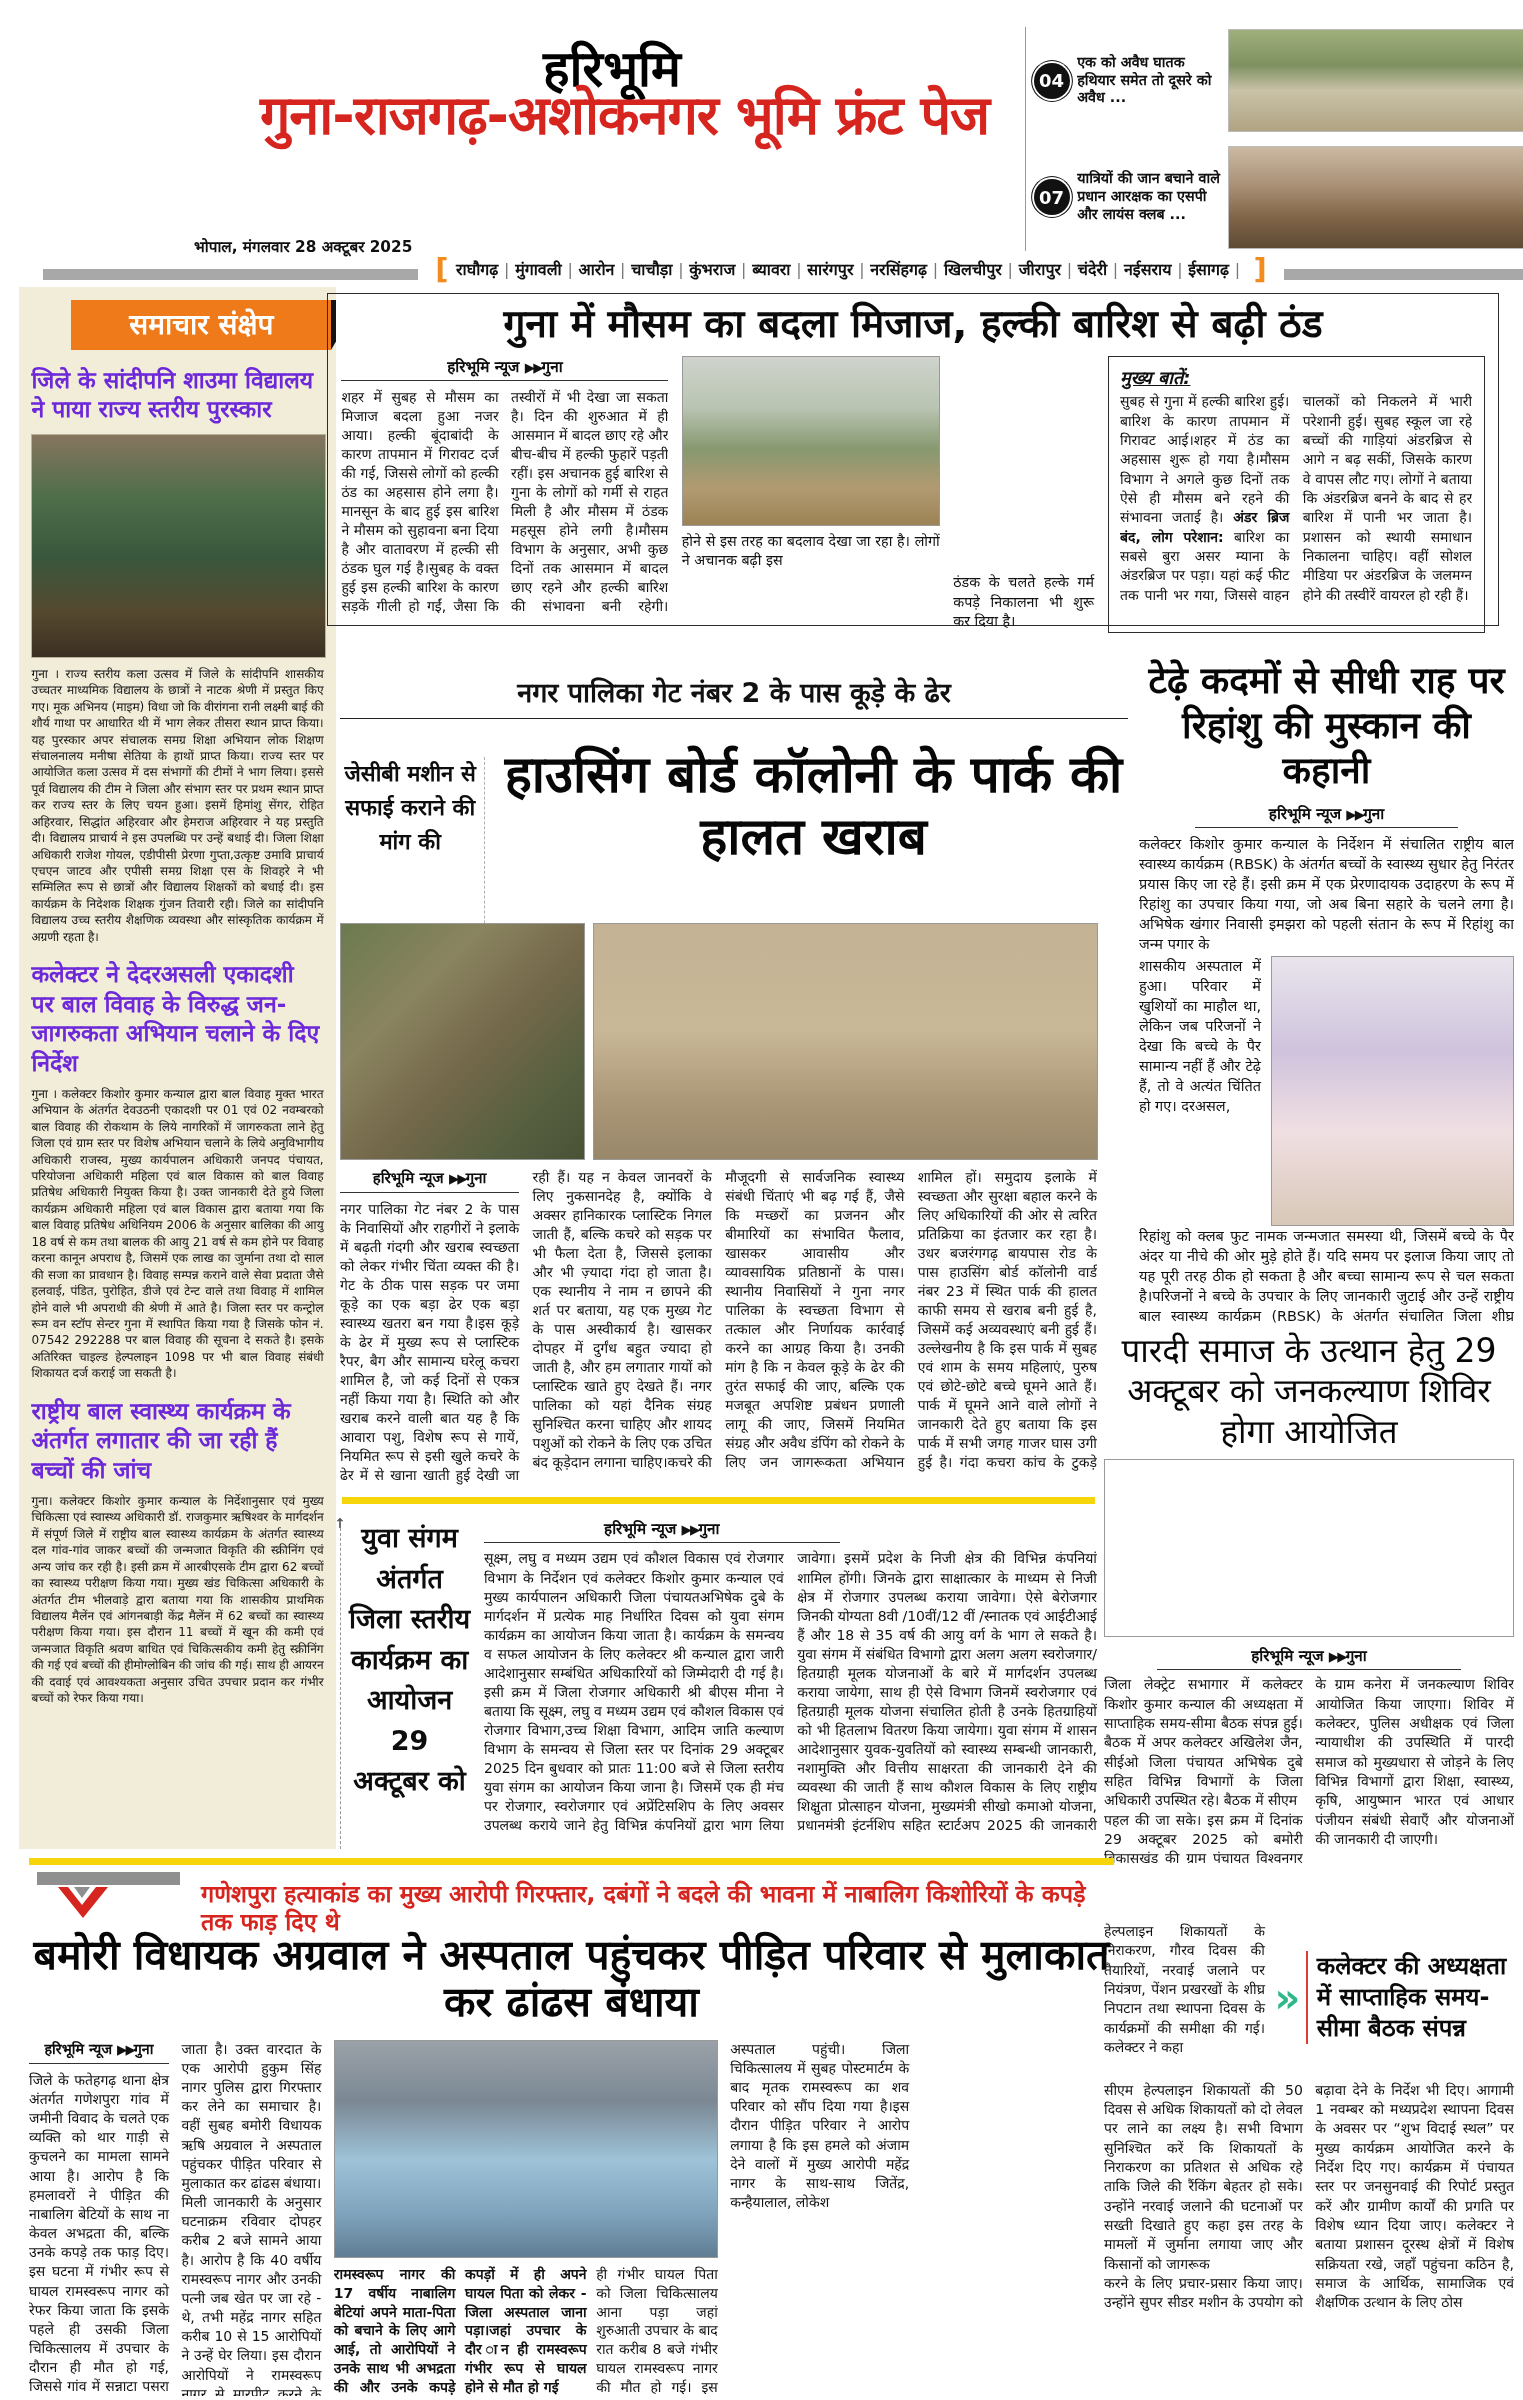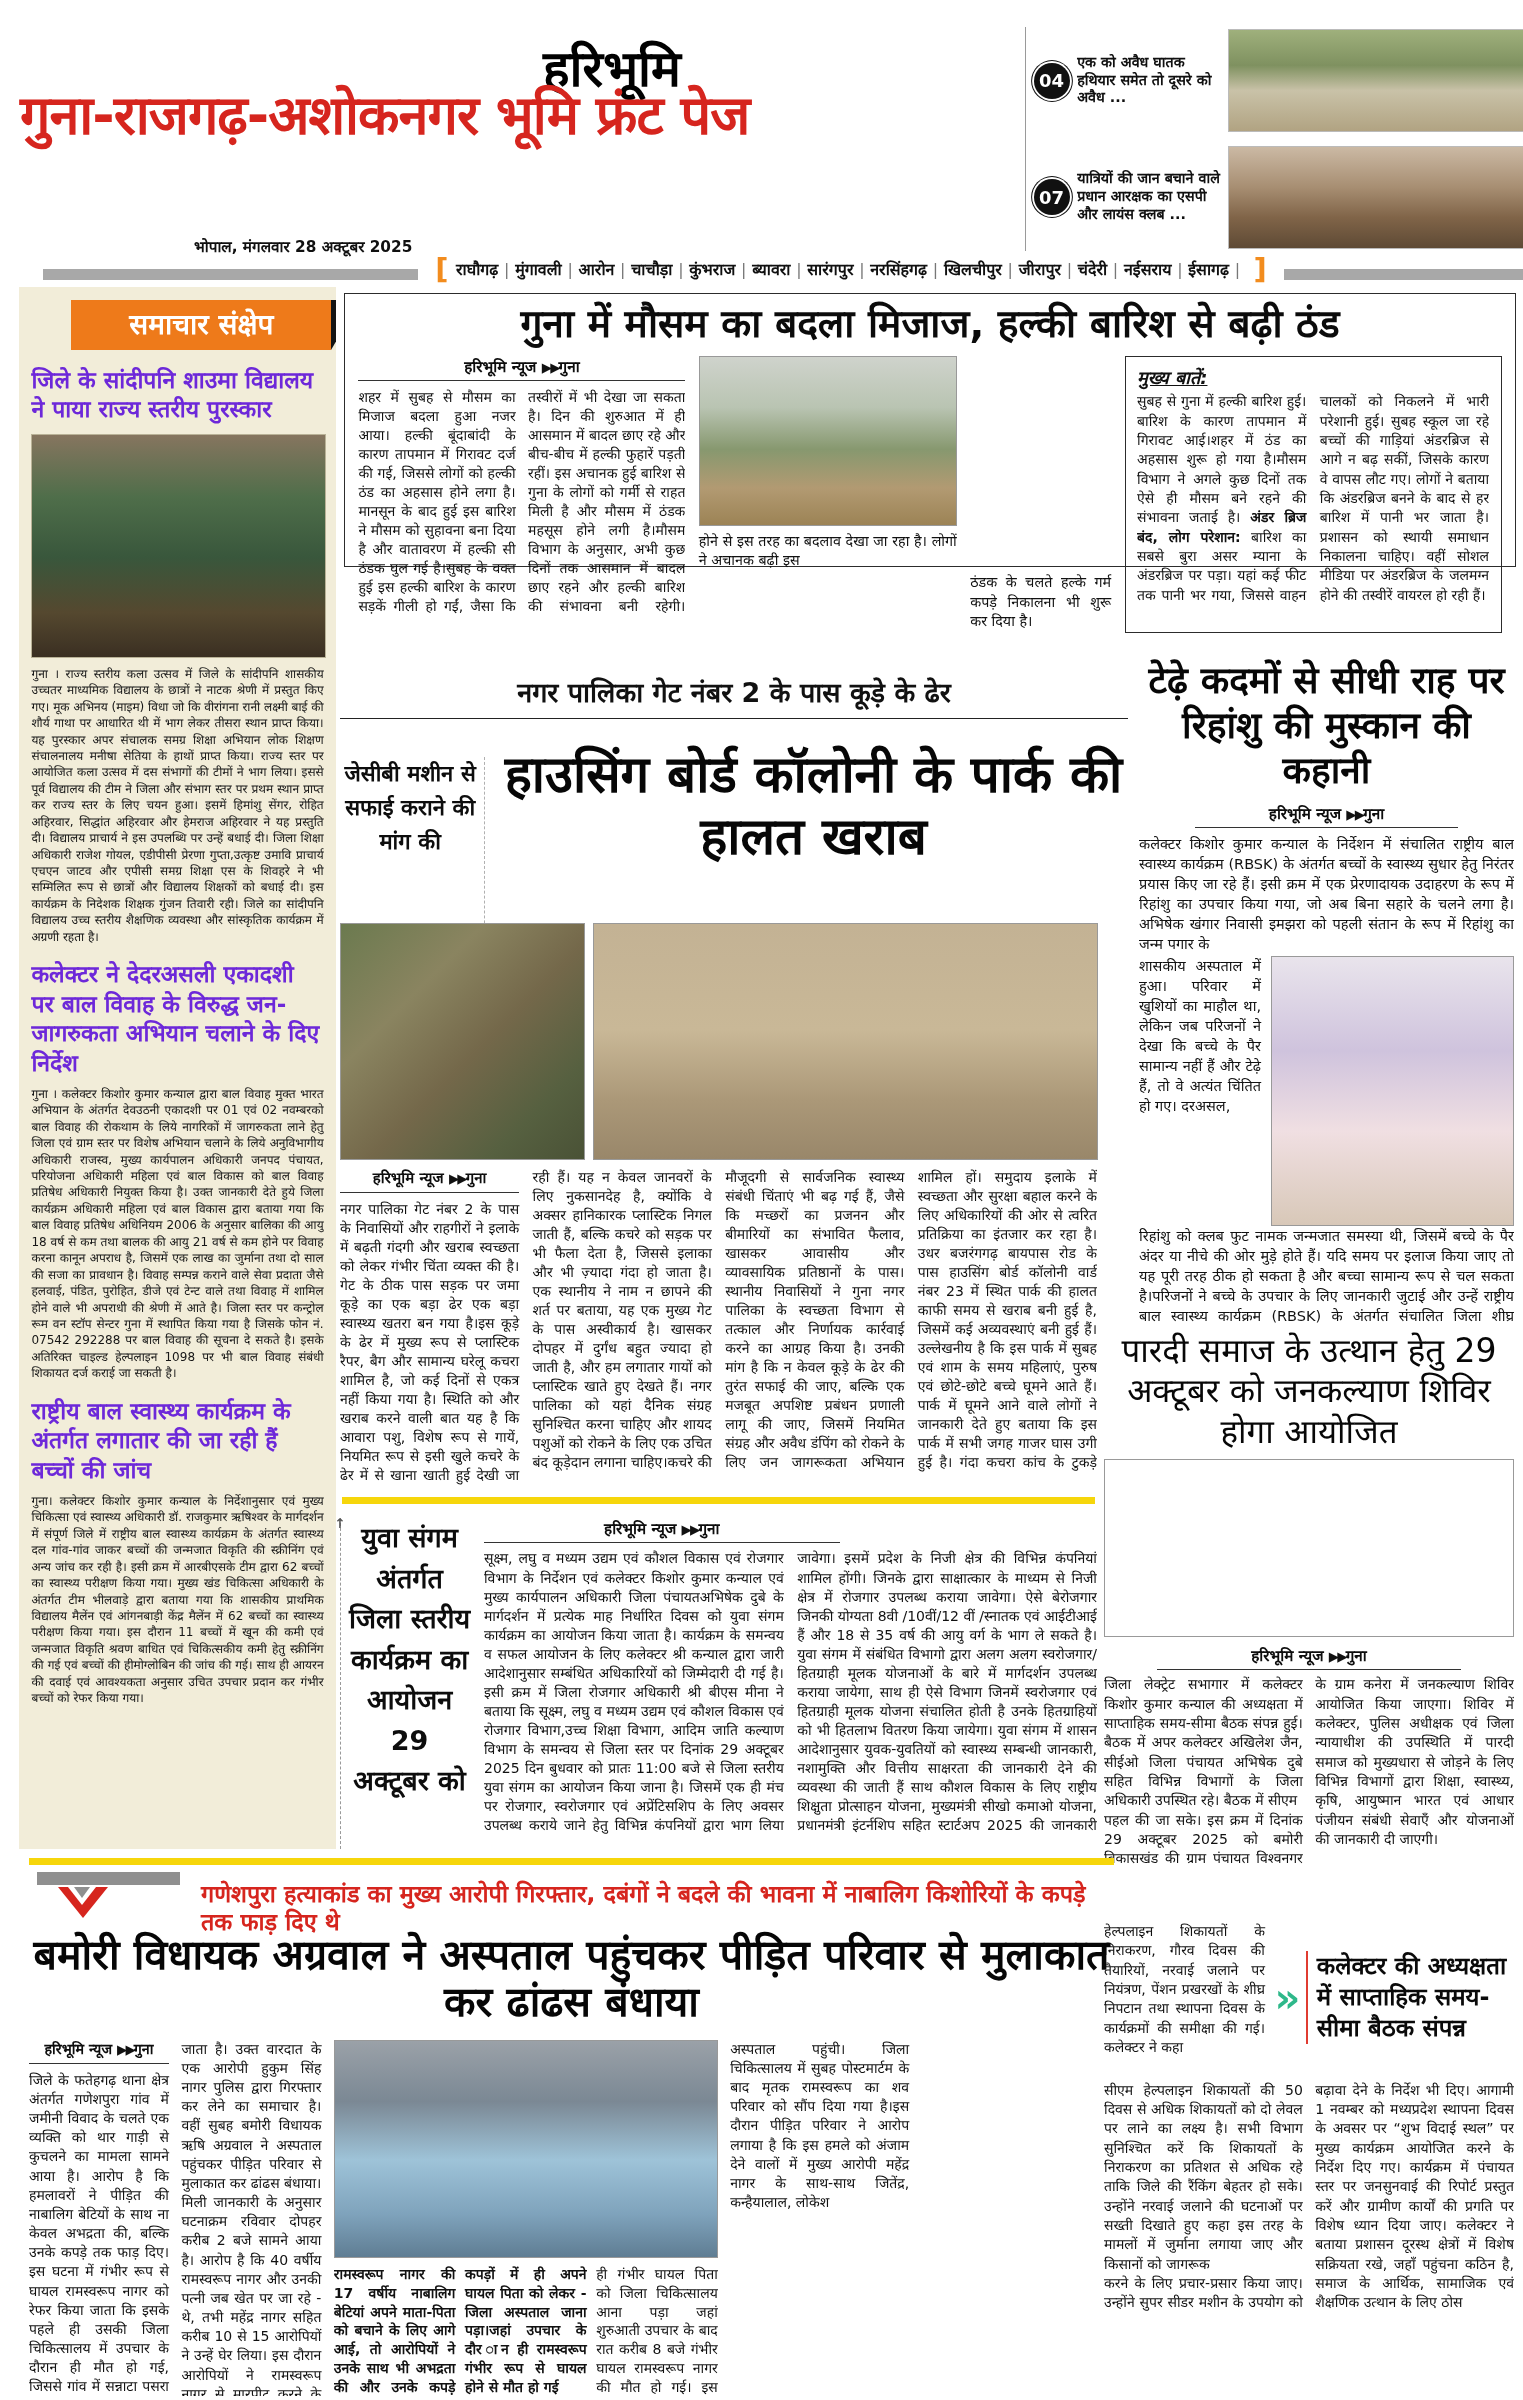--- a/index.html
+++ b/index.html
@@ -1,21 +1,21 @@
 <!DOCTYPE html>
 <html><head>
 <meta charset="utf-8">
 <style>
   html,body{margin:0;padding:0;background:#e9e9e9;}
   .page{position:relative;width:1524px;height:2400px;margin:0 auto;background:#ffffff;
         font-family:"DejaVu Sans",sans-serif;color:#111;overflow:hidden;outline:1px solid #c9c9c9;}
   .abs{position:absolute;}
   
   .brand{left:421px;top:21px;width:382px;text-align:center;font-size:50px;font-weight:700;color:#000000;margin-top:12px;}
-  .mast-title{left:20px;top:76px;width:1181px;font-size:54px;font-weight:700;color:#d6251e;letter-spacing:-1px;white-space:nowrap;}
+  .mast-title{left:34px;top:76px;width:1181px;text-align:center;font-size:54px;font-weight:700;color:#d6251e;letter-spacing:-1px;white-space:nowrap;}
   .dateline{left:194px;top:236px;font-size:15.3px;font-weight:700;color:#101010;}
   
   .teasers{left:1025px;top:27px;width:492px;border-left:1.9px solid #9a9a9a;padding-left:7.6px;display:flex;flex-direction:column;gap:9.6px;}
   .teaser{display:flex;align-items:center;gap:7.6px;height:107px;}
   .badge{flex:0 0 36px;height:36px;border-radius:50%;background:#111;color:#fff;display:flex;align-items:center;justify-content:center;
          font-size:18px;font-weight:700;box-shadow:0 0 0 1.9px #fff,0 0 0 2.9px #111;}
   .teaser-txt{flex:0 0 143px;font-size:14.3px;font-weight:700;line-height:1.25;color:#101010;}
   .teaser-photo{flex:1;height:101px;border:1px solid #bbb;}
   .ph-police{background:linear-gradient(180deg,#9fb07c 0%,#7f9160 35%,#c9c2a8 60%,#b1a382 100%);}
   .ph-club{background:linear-gradient(180deg,#cbb9a4 0%,#a78e72 40%,#806448 70%,#5e4a35 100%);}
@@ -30,21 +30,21 @@
   .banner{position:relative;background:#ee7a1a;color:#fff;font-size:28px;font-weight:700;text-align:center;height:50px;line-height:50px;width:260px;margin-top:3.8px;margin-left:40px;}
   .banner::after{content:"";position:absolute;right:-29px;top:0;border-top:50px solid #141414;border-right:29px solid transparent;}
   .sb-head{font-size:23px;font-weight:700;line-height:1.28;color:#6d28d9;margin-top:15.3px;}
   .sb-photo{width:100%;height:222px;margin-top:9.6px;border:1px solid #b9b297;
             background:linear-gradient(180deg,#86755f 0%,#4f6e4a 28%,#39573c 55%,#55482f 80%,#3a2f22 100%);}
   .sb-body{font-size:12px;line-height:1.37;text-align:justify;margin-top:7.6px;color:#161616;}
   
   .byline{font-size:15.3px;font-weight:700;text-align:center;padding-bottom:3.8px;border-bottom:1.9px solid #333;margin-bottom:6.7px;color:#0d0d0d;}
   .byl-ic{color:#111;letter-spacing:-1.9px;font-size:13.4px;}
   
-  .weather{left:344px;top:293px;width:1172px;height:274px;border:1.9px solid #2c2c2c;box-sizing:border-box;padding:7.6px 13.4px;}
+  .weather{left:327px;top:293px;width:1172px;height:333px;border:1.9px solid #2c2c2c;box-sizing:border-box;padding:7.6px 13.4px;}
   .w-head{font-size:39px;font-weight:700;text-align:center;line-height:1.15;color:#0b0b0b;}
   .w-row{display:flex;gap:13.4px;margin-top:9.6px;height:277px;}
   .w-body{width:327px;flex:0 0 327px;}
   .w-cols{columns:2;column-gap:12.4px;font-size:14px;line-height:1.36;text-align:justify;height:241px;overflow:hidden;}
   .w-photo-wrap{flex:0 0 256px;}
   .w-photo{width:256px;height:168px;border:1px solid #999;
            background:linear-gradient(180deg,#cfd3cc 0%,#b9c4b2 30%,#87986f 55%,#b29a72 78%,#9c8355 100%);}
   .w-cap{font-size:14.3px;line-height:1.35;text-align:justify;margin-top:5.7px;}
   .w-cap2{flex:0 0 141px;align-self:flex-end;font-size:14.3px;line-height:1.35;text-align:justify;padding-bottom:1.9px;}
   .hl-box{flex:1;border:1.9px solid #2c2c2c;padding:7.6px 11.5px;box-sizing:border-box;}

